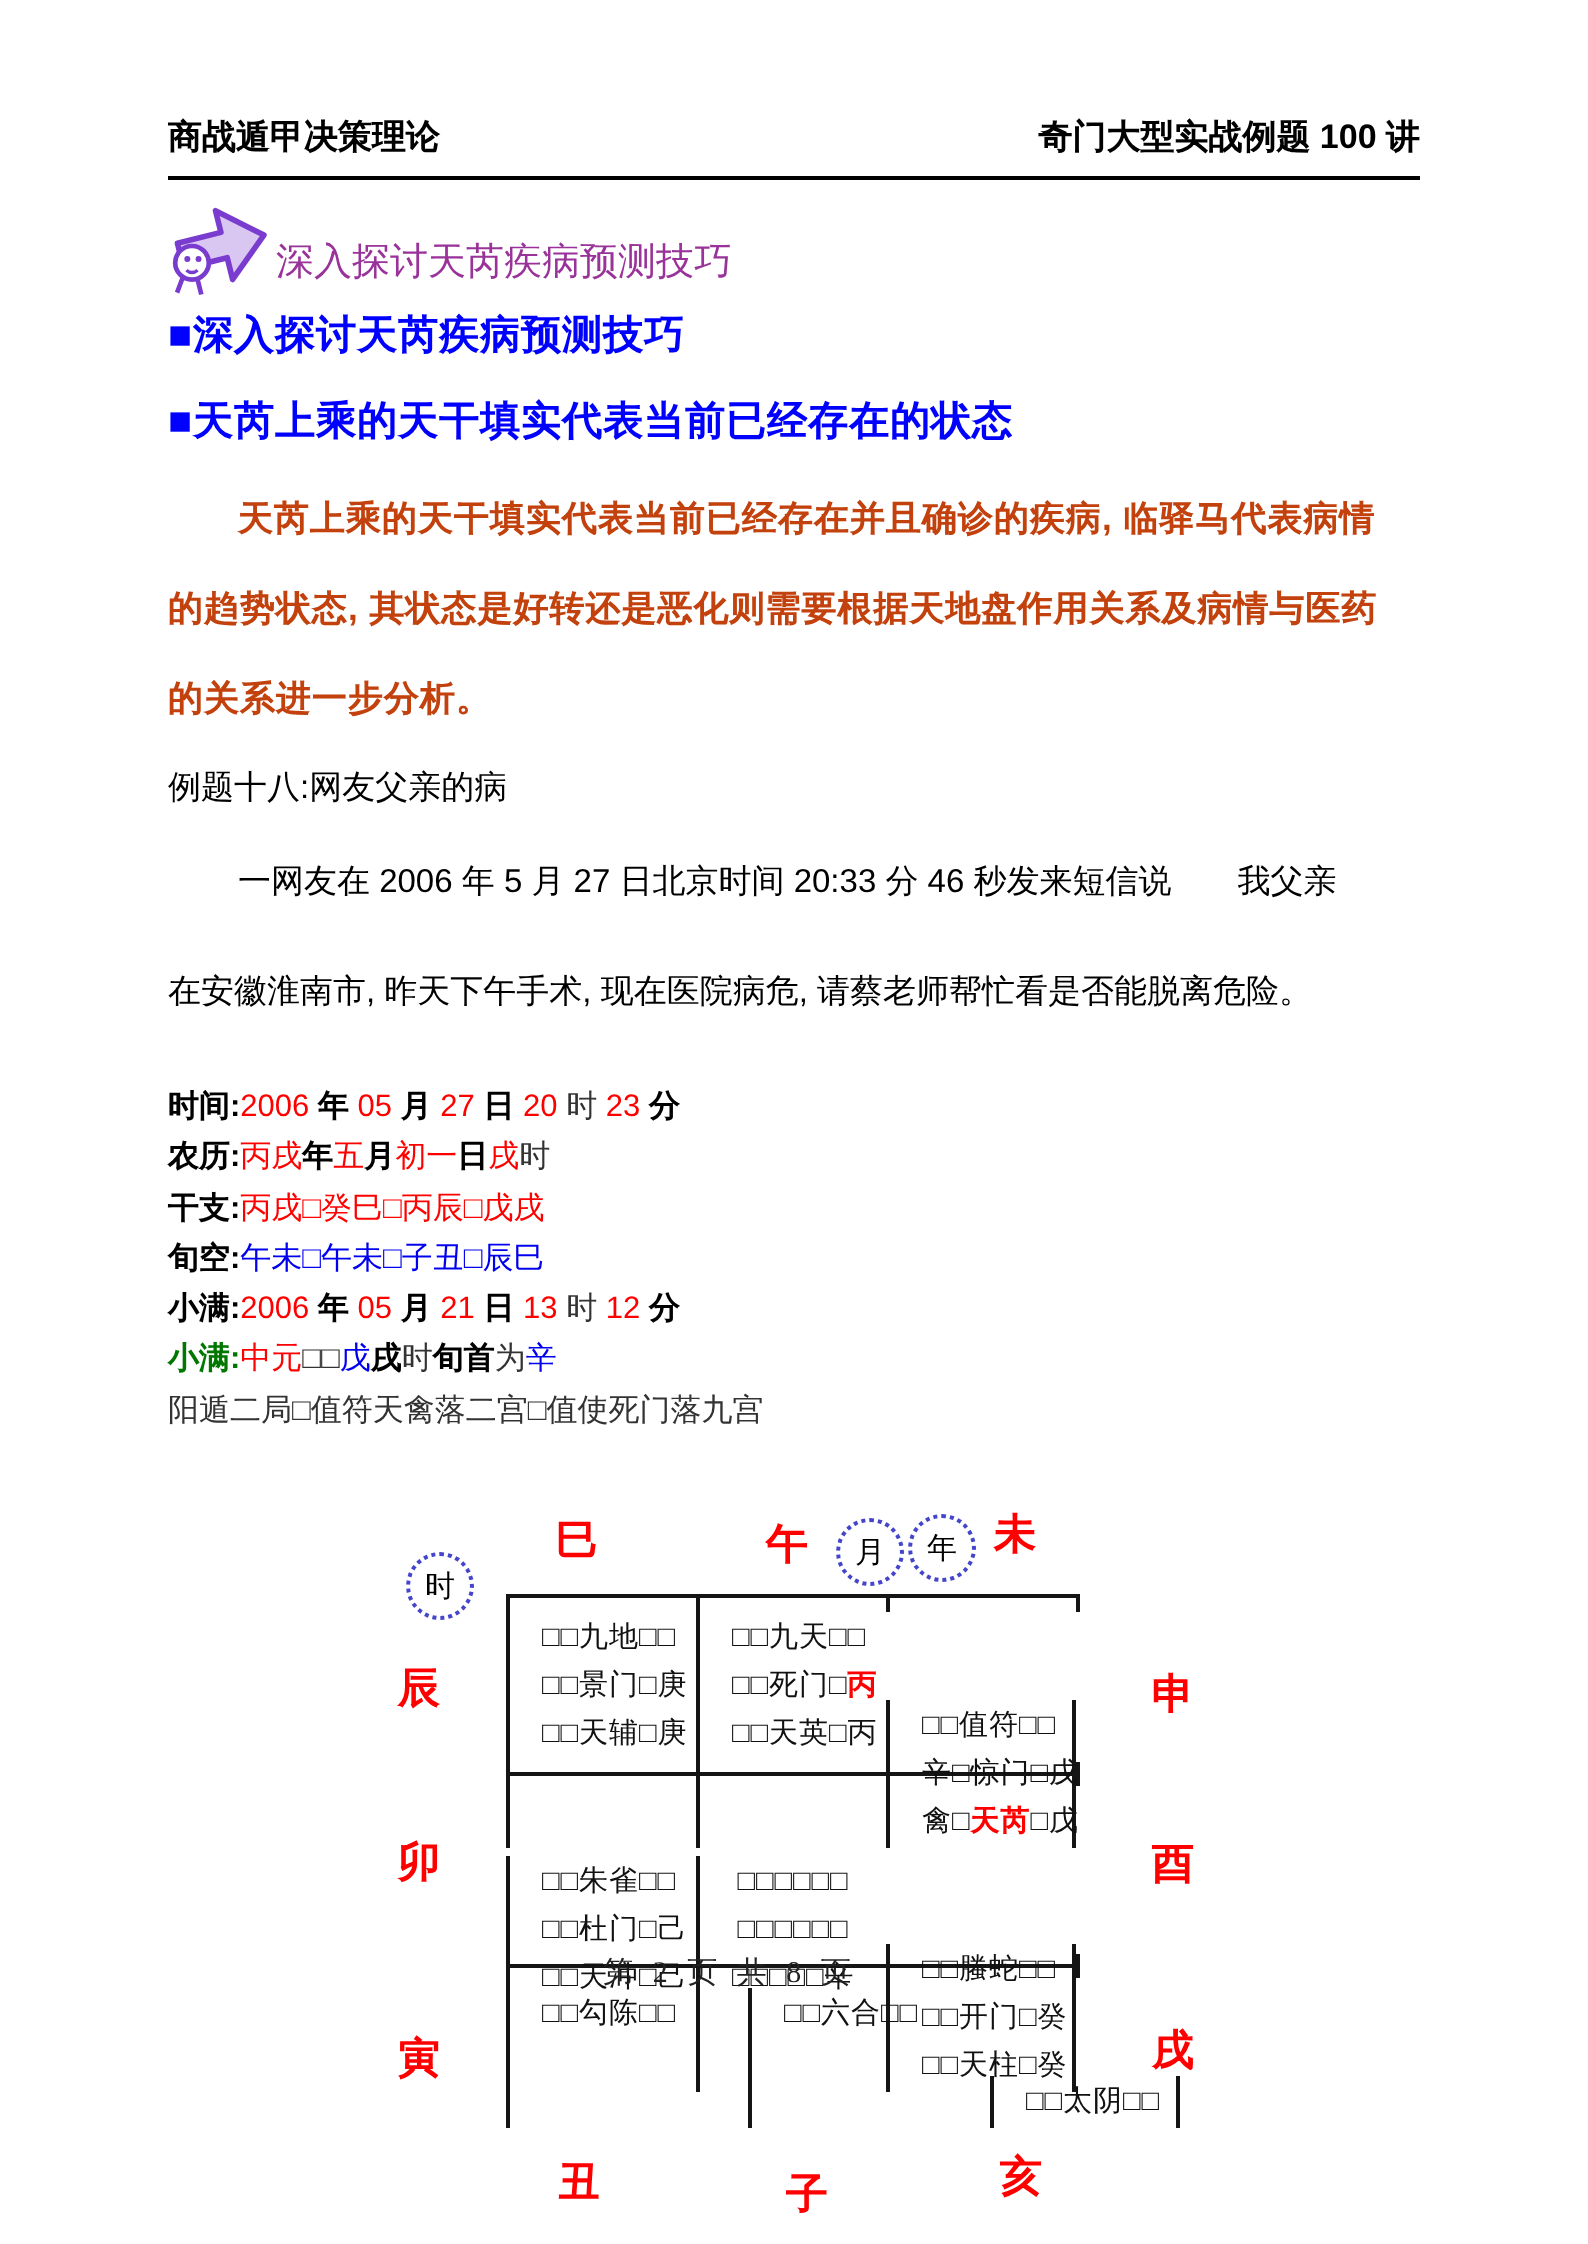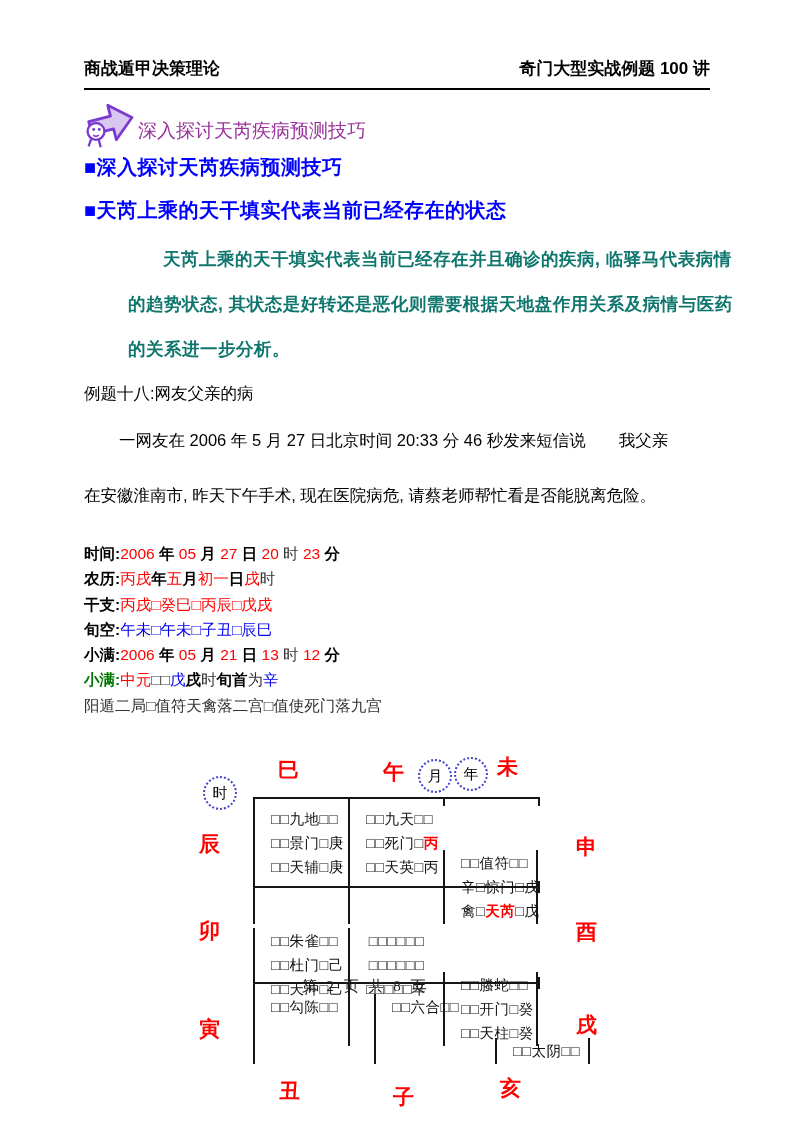--- a/index.html
+++ b/index.html
@@ -14,21 +14,21 @@
   
   .intro-icon{position:absolute;left:82px;top:94px;width:56px;height:58px;}
   .intro-title{position:absolute;left:138px;top:118px;font-size:19px;color:#993399;}
 
   
   .h-blue{position:absolute;left:84px;font-size:20px;font-weight:bold;color:#0000ff;letter-spacing:0.5px;}
   #heading1{top:154px;}
   #heading2{top:197px;}
 
   
-  .red-line{position:absolute;left:84px;width:632px;font-size:17.5px;font-weight:bold;color:#0f766e;letter-spacing:0.5px;margin-left:44px;}
+  .red-line{position:absolute;left:84px;width:632px;font-size:17.5px;font-weight:bold;color:#c2410c;letter-spacing:0.5px;}
   #rp1{top:247px;padding-left:35px;}
   #rp2{top:292px;}
   #rp3{top:337px;}
 
   
   .blk-title{position:absolute;left:84px;top:383px;font-size:16.5px;}
   .para-line{position:absolute;left:84px;width:632px;font-size:16.5px;}
   #pl1{top:430px;padding-left:35px;}
   #pl2{top:485px;}
 

